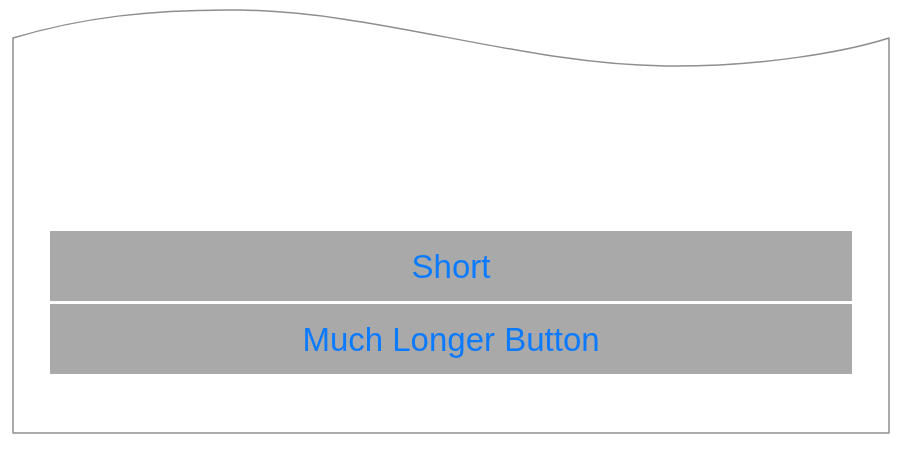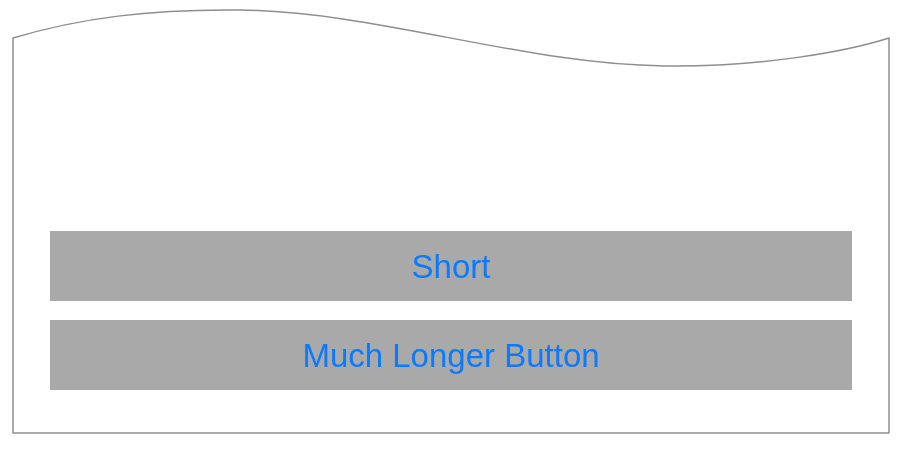--- a/index.html
+++ b/index.html
@@ -35,21 +35,21 @@
     justify-content: center;
     font-family: "Liberation Sans", "DejaVu Sans", sans-serif;
     font-size: 33px;
     font-weight: 400;
     color: #0a7aff;
     cursor: pointer;
     padding: 18px;
     line-height: 1;
   }
   .ui-button.btn-short { top: 231px; }
-  .ui-button.btn-long  { top: 320px; align-items: center; }
+  .ui-button.btn-long  { top: 304px; align-items: center; }
 </style>
 </head>
 <body>
 
 <div class="stage">
 
   <svg class="frame-svg" viewBox="0 0 902 449" xmlns="http://www.w3.org/2000/svg" aria-hidden="true">
     <path d="M 13 38
              C 80 18, 150 9, 240 10
              C 380 12, 520 64, 665 66

